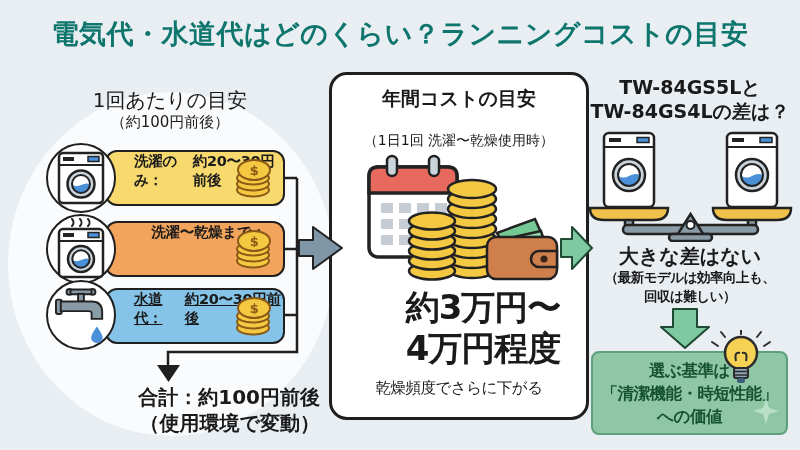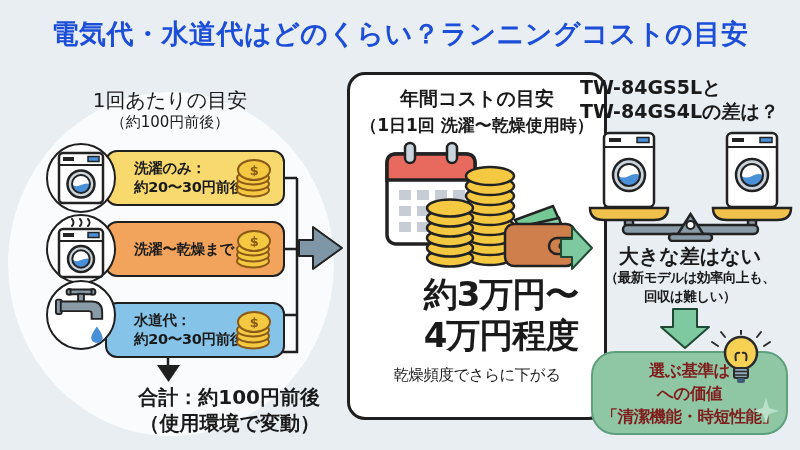--- a/index.html
+++ b/index.html
@@ -9,83 +9,83 @@
     --bills:#74C894; --water:#4A90D9; --steel:#8A9BA8; --bulb:#F7D154;
   }
   html,body{margin:0;padding:0;}
   #canvas{
     position:relative; width:800px; height:450px; background:var(--bg);
     overflow:hidden; font-family:"DejaVu Sans","Liberation Sans",sans-serif;
     color:#1a1a1a;
   }
   .title{
     position:absolute; top:16px; left:0; width:800px; text-align:center;
-    font-size:27px; font-weight:bold; letter-spacing:.5px; color:#1d4ed8;
+    font-size:27px; font-weight:bold; letter-spacing:.5px; color:#0f766e;
   }
   .blob{
     position:absolute; left:8px; top:92px; width:326px; height:344px;
     background:rgba(255,255,255,.75); border-radius:50%;
   }
   .left-heading{
     position:absolute; left:30px; top:88px; width:280px; text-align:center;
     font-weight:normal; line-height:1.25;
   }
   .left-heading .l1{font-size:20px;}
   .left-heading .l2{font-size:15px;}
   .row{
     position:absolute; left:105px; width:180px; height:56px; box-sizing:border-box;
     border:2.5px solid var(--outline); border-radius:12px;
-    display:flex; flex-direction:column; justify-content:center;
+    display:flex; flex-direction:row; justify-content:center;
     padding-left:27px; font-size:14.5px; font-weight:bold; line-height:1.3;
     letter-spacing:-.3px; z-index:2;
   }
   .row.r1{top:150px; background:var(--yellow);}
   .row.r2{top:221px; background:var(--orange);}
-  .row.r3{top:302px; background:var(--blue);}
+  .row.r3{top:288px; background:var(--blue);text-decoration:underline;}
   .row .coin{position:absolute; right:6px; top:50%; transform:translateY(-50%);}
   .icon-circle{
     position:absolute; left:46px; width:70px; height:70px; background:#fff;
     border:2.5px solid var(--outline); border-radius:50%;
     display:flex; align-items:center; justify-content:center; z-index:3; box-sizing:border-box;
   }
   .icon-circle.c1{top:143px;} .icon-circle.c2{top:214px;} .icon-circle.c3{top:280px;}
   .total{
     position:absolute; left:30px; top:384px; width:290px; text-align:right;
     font-weight:bold; line-height:1.3; z-index:2;
   }
   .total .l1{font-size:20px;} .total .l2{font-size:20px;}
   .connector-layer{position:absolute; left:0; top:0; z-index:1; pointer-events:none;}
   .arrow-layer{position:absolute; left:0; top:0; z-index:4; pointer-events:none;}
   .card{
-    position:absolute; left:347px; top:72px; width:260px; height:348px; box-sizing:border-box;
+    position:absolute; left:329px; top:72px; width:260px; height:348px; box-sizing:border-box;
     background:#fff; border:3px solid var(--outline); border-radius:18px;
     text-align:center; z-index:2;
   }
   .card .h1{font-size:19px; font-weight:bold; margin-top:11px;}
-  .card .h2{font-size:17px; font-weight:bold; margin-top:2px;}
+  .card .h2{font-size:14px; font-weight:normal; margin-top:20px;}
   .card .amount{font-size:34px; font-weight:bold; line-height:1.2; letter-spacing:-1px; margin-top:2px;margin-left:48px;}
   .card .note{font-size:15.5px; font-weight:normal; margin-top:9px; letter-spacing:-.5px;}
   .right-heading{
-    position:absolute; left:580px; top:76px; width:220px; 
+    position:absolute; left:580px; top:76px; width:220px; text-align:center;
     font-size:19px; font-weight:bold; line-height:1.25; z-index:2;
   }
   .balance{position:absolute; left:588px; top:128px; z-index:2;}
   .verdict{
     position:absolute; left:578px; top:243px; width:224px; text-align:center;
     font-size:20px; font-weight:bold; z-index:2;
   }
   .verdict-note{
     position:absolute; left:572px; top:268px; width:236px; text-align:center;
     font-size:13.5px; font-weight:bold; line-height:1.4; z-index:2; letter-spacing:-.5px;
   }
   .green-box{
     position:absolute; left:591px; top:351px; width:197px; height:84px; box-sizing:border-box;
-    background:var(--green_box); border:2px solid #5E9F7E; border-radius:24px;
+    background:var(--green_box); border:2px solid #5E9F7E; border-radius:8px;
     text-align:center; font-size:16.5px; font-weight:bold; line-height:1.38;
-    color:#7f1d1d; padding-top:7px; z-index:2; letter-spacing:-.5px;
+    color:#14532d; padding-top:7px; z-index:2; letter-spacing:-.5px;
   }
   .bulb{position:absolute; left:710px; top:330px; z-index:5;}
   .sparkle{position:absolute; left:753px; top:398px; z-index:5;}
 </style>
 </head>
 <body>
 
 <div id="canvas">
 
   <div class="title">電気代・水道代はどのくらい？ランニングコストの目安</div>
@@ -304,22 +304,22 @@
   </svg>
 
   <div class="verdict">大きな差はない</div>
   <div class="verdict-note">
     <div>（最新モデルは効率向上も、</div>
     <div>回収は難しい）</div>
   </div>
 
   <div class="green-box">
     <div>選ぶ基準は</div>
+    <div>「清潔機能・時短性能」</div>
     <div>への価値</div>
-    <div>「清潔機能・時短性能」</div>
   </div>
 
   <svg class="bulb" width="62" height="56" viewBox="0 0 62 56">
     <g stroke="#2b2b2b" stroke-width="2" stroke-linecap="round">
       <line x1="8" y1="16" x2="2" y2="12"></line>
         <line x1="15" y1="7" x2="11" y2="2"></line>
       <line x1="31" y1="4" x2="31" y2="-1"></line>
         <line x1="47" y1="7" x2="51" y2="2"></line>
       <line x1="54" y1="16" x2="60" y2="12"></line>
     </g>

